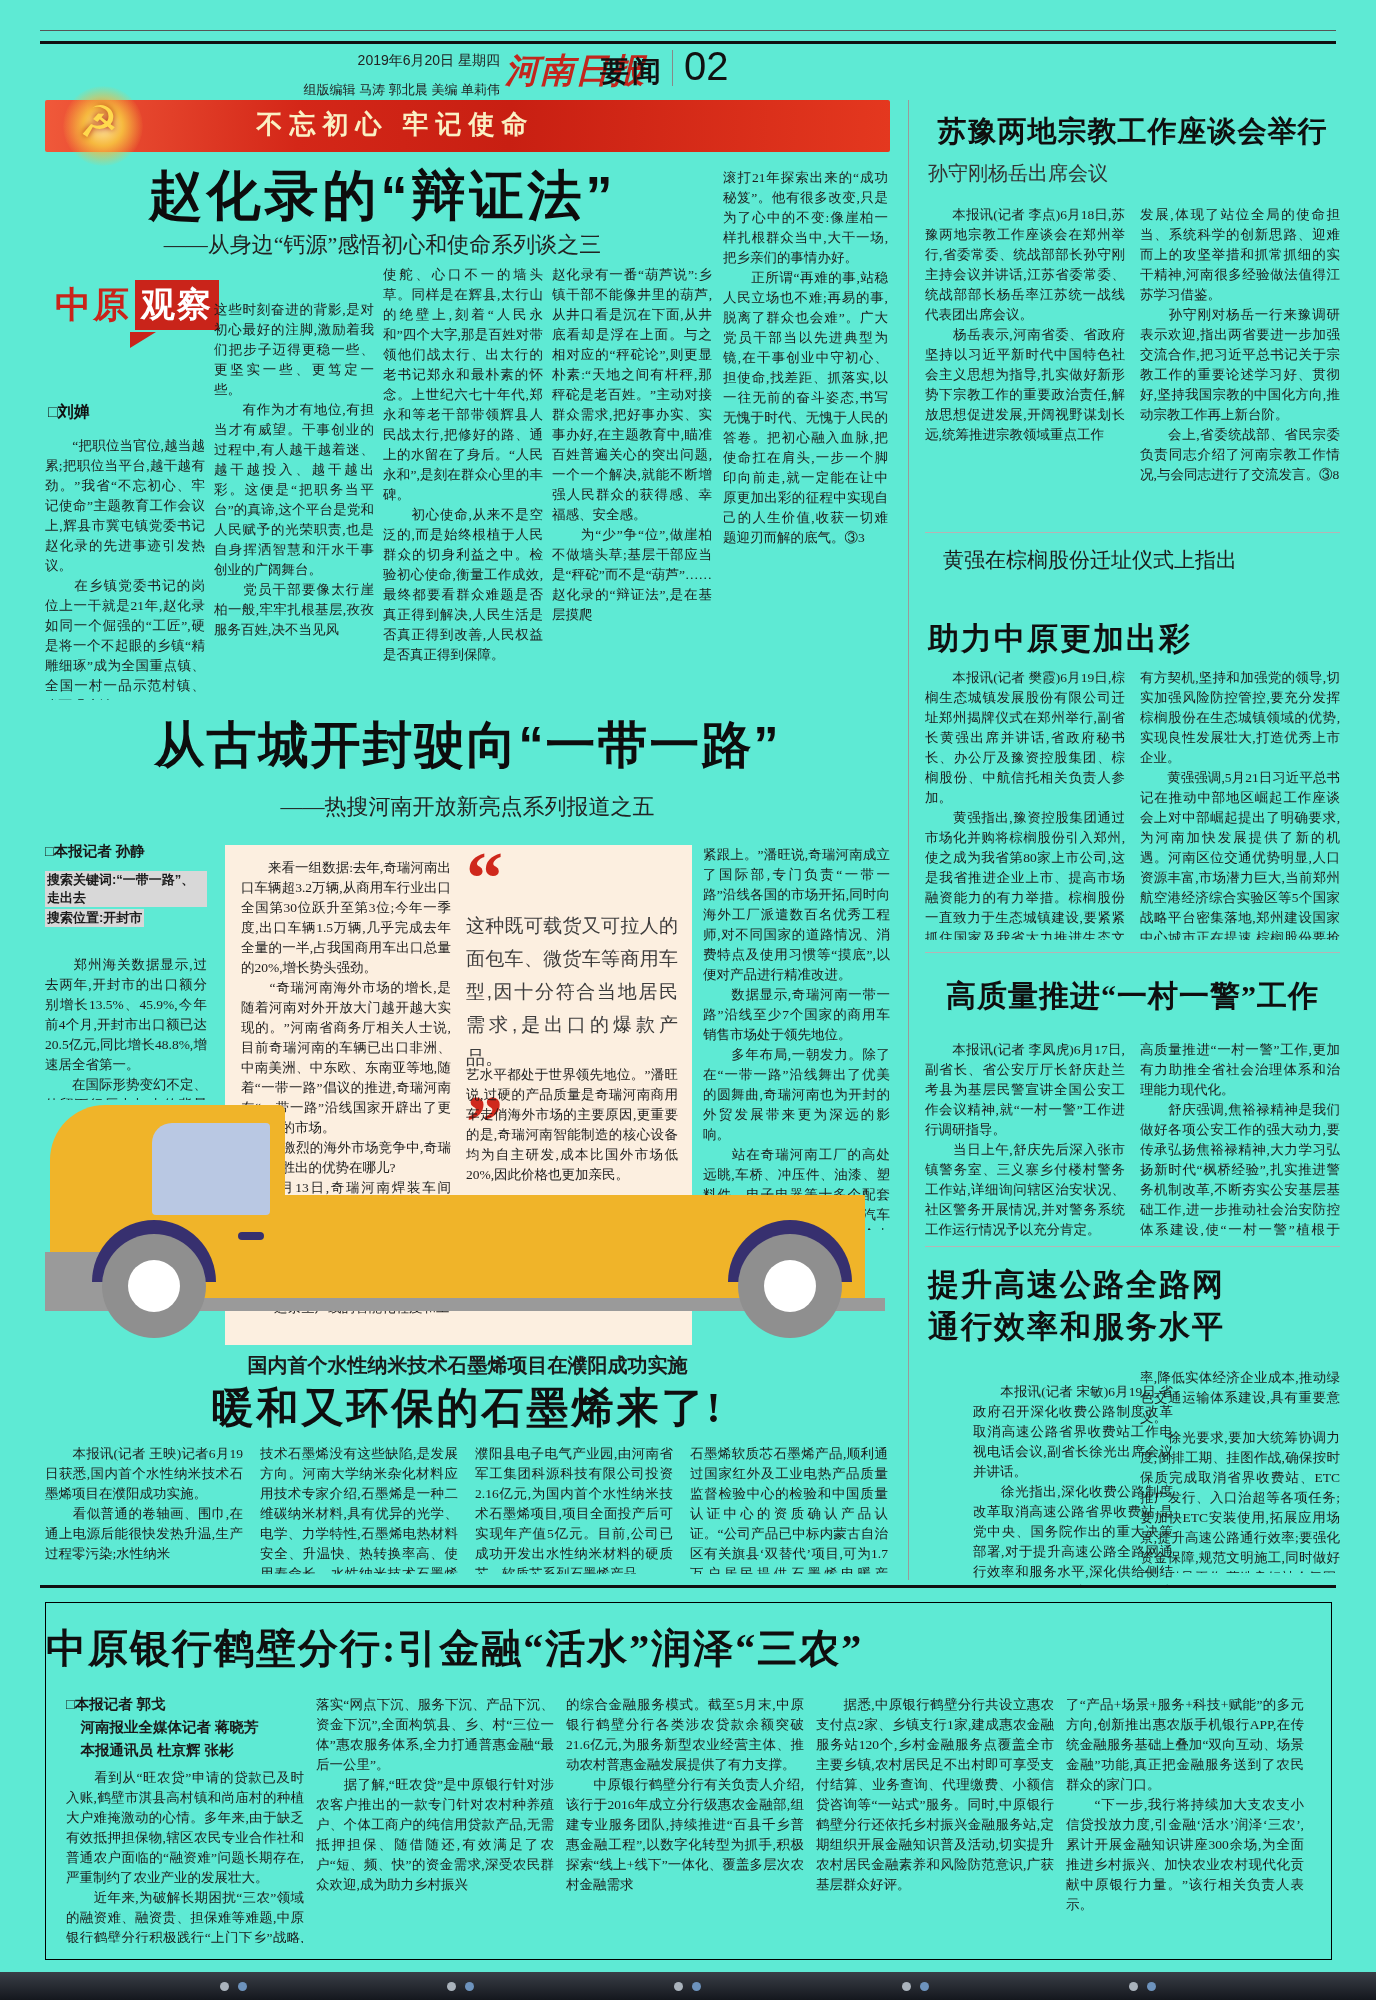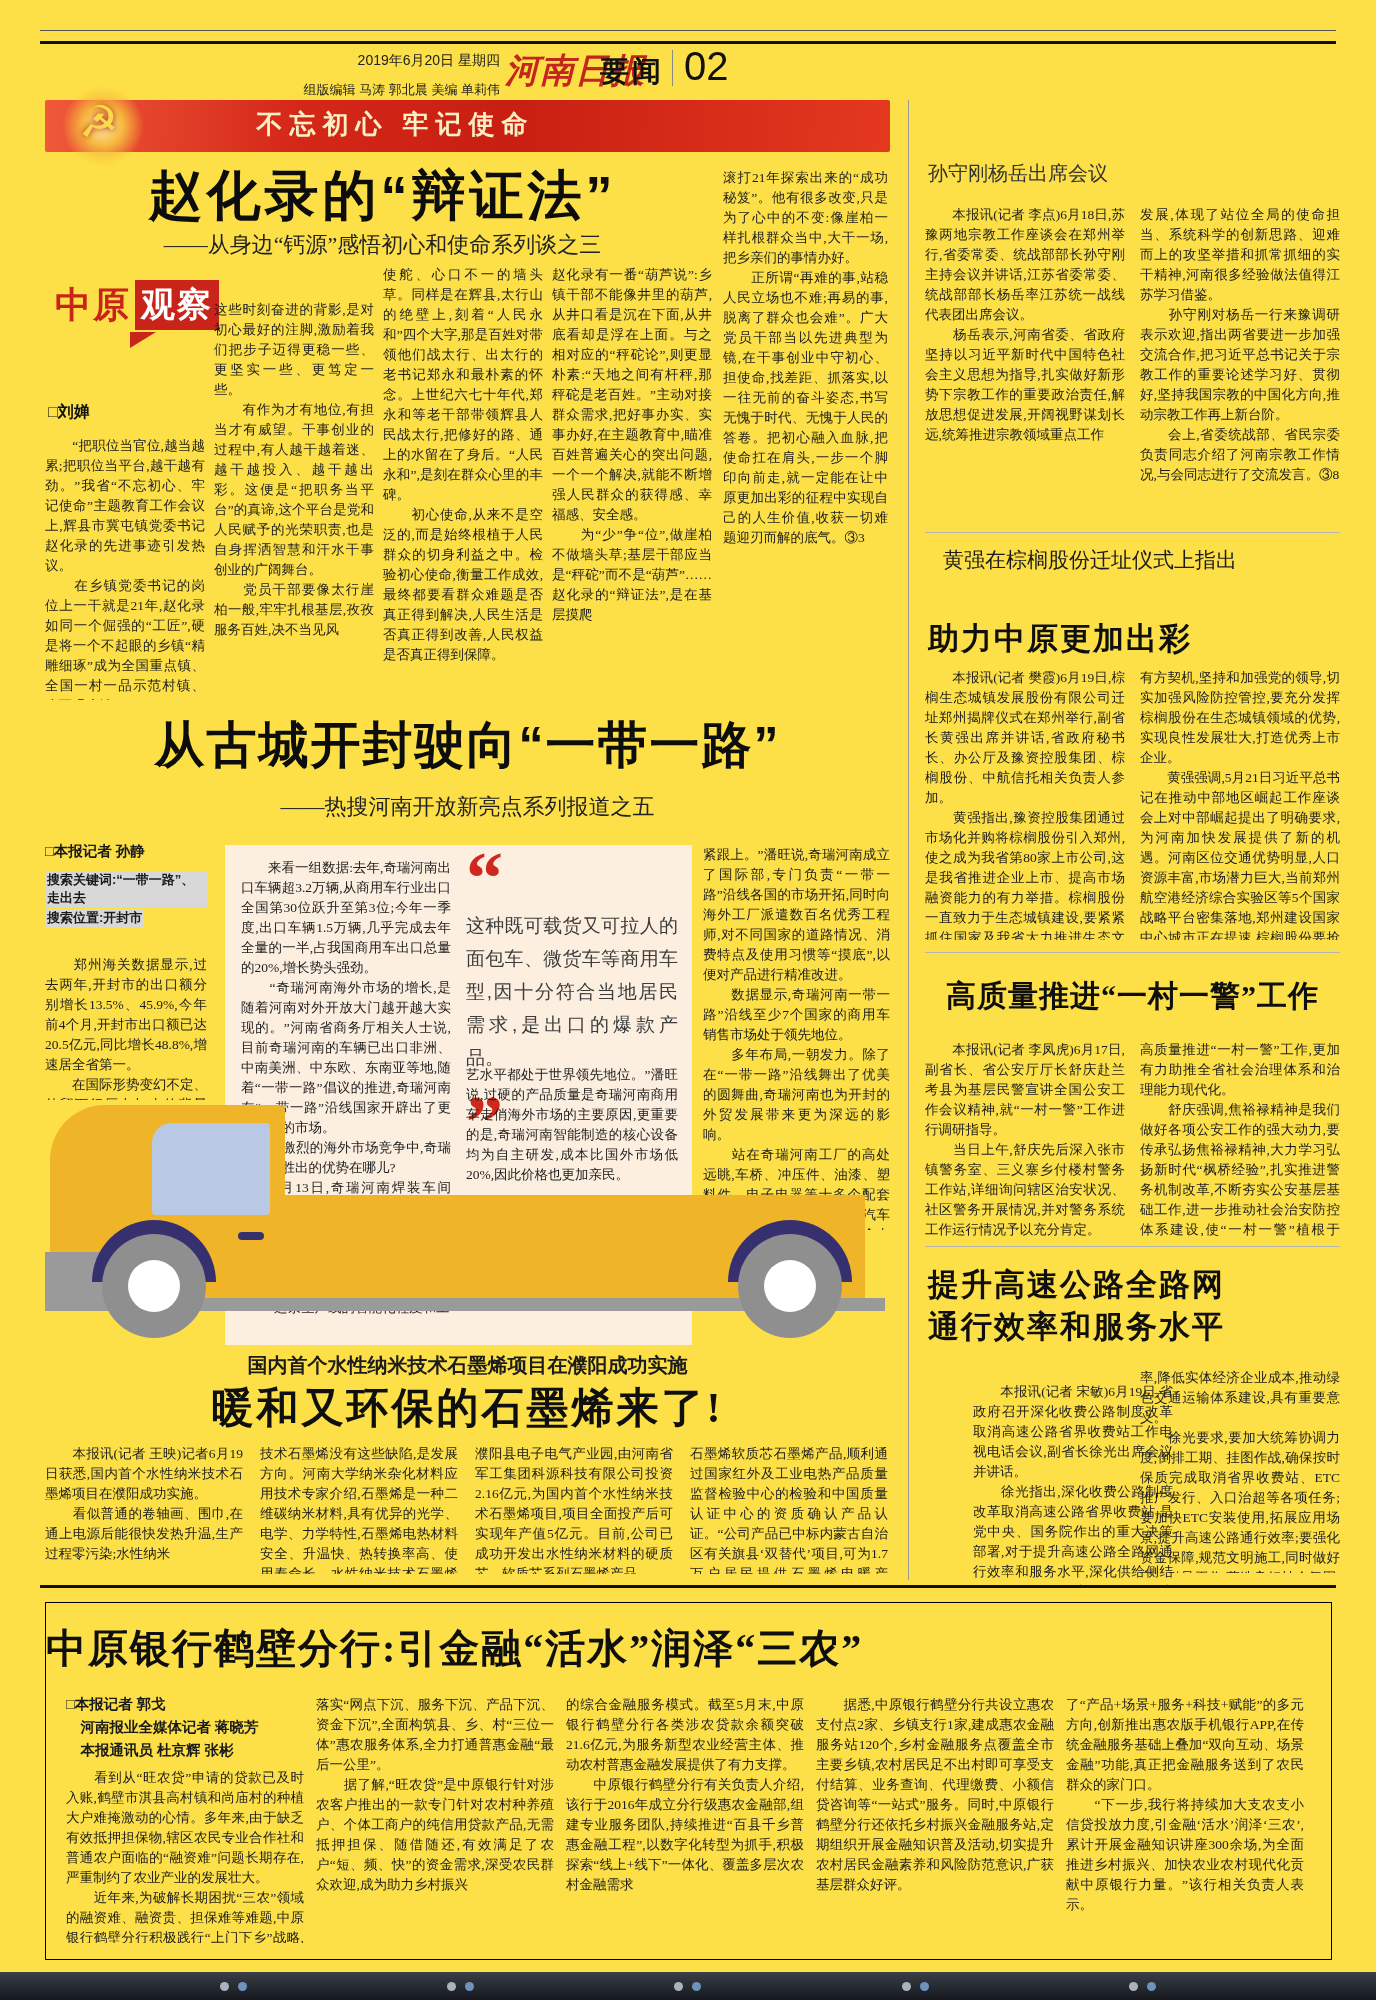--- a/index.html
+++ b/index.html
@@ -1,16 +1,16 @@
 <!DOCTYPE html>
 <html><head>
 <meta charset="utf-8">
 <style>
   html,body{margin:0;padding:0;background:#e9e9e9;}
-  #page{position:relative;width:1376px;height:2000px;background:#fde047;margin:0 auto;
+  #page{position:relative;width:1376px;height:2000px;background:#5eead4;margin:0 auto;
         font-family:"Liberation Serif","DejaVu Serif",serif;color:#1a1a1a;overflow:hidden;}
   .abs{position:absolute;}
   .tcol{font-size:13.5px;line-height:20px;text-align:justify;white-space:pre-line;
         overflow:hidden;color:#1c1c1c;}
   .sans{font-family:"Liberation Sans","DejaVu Sans",sans-serif;}
   .rule-h{background:#b5b5b5;height:1px;}
   .hl-g{background:#d8d8d8;display:inline-block;padding:0 2px;margin-top:2px;}
   .headline-serif{font-weight:bold;color:#0f0f0f;}
   
   #banner{background:linear-gradient(93deg,#f0593a 0%,#d42718 30%,#c81f12 55%,#e4381f 100%);
@@ -144,20 +144,21 @@
   </div>
 
   <div class="abs" style="left:45px;top:1352px;width:845px;text-align:center;font-size:20px;font-weight:bold;color:#1b1b1b;">国内首个水性纳米技术石墨烯项目在濮阳成功实施</div>
   <div class="abs headline-serif" style="left:45px;top:1380px;width:845px;text-align:center;font-size:42px;letter-spacing:3px;">暖和又环保的石墨烯来了!</div>
   <div class="abs tcol" style="left:45px;top:1444px;width:198px;height:130px;">　　本报讯(记者 王映)记者6月19日获悉,国内首个水性纳米技术石墨烯项目在濮阳成功实施。
 　　看似普通的卷轴画、围巾,在通上电源后能很快发热升温,生产过程零污染;水性纳米</div>
   <div class="abs tcol" style="left:260px;top:1444px;width:198px;height:130px;">技术石墨烯没有这些缺陷,是发展方向。河南大学纳米杂化材料应用技术专家介绍,石墨烯是一种二维碳纳米材料,具有优异的光学、电学、力学特性,石墨烯电热材料安全、升温快、热转换率高、使用寿命长。水性纳米技术石墨烯项目落户于</div>
   <div class="abs tcol" style="left:475px;top:1444px;width:198px;height:130px;">濮阳县电子电气产业园,由河南省军工集团科源科技有限公司投资2.16亿元,为国内首个水性纳米技术石墨烯项目,项目全面投产后可实现年产值5亿元。目前,公司已成功开发出水性纳米材料的硬质芯、软质芯系列石墨烯产品。</div>
   <div class="abs tcol" style="left:690px;top:1444px;width:198px;height:130px;">石墨烯软质芯石墨烯产品,顺利通过国家红外及工业电热产品质量监督检验中心的检验和中国质量认证中心的资质确认产品认证。“公司产品已中标内蒙古自治区有关旗县‘双替代’项目,可为1.7万户居民提供石墨烯电暖产品。”该公司董事长冯书会说。③5</div>
 
+  <div class="abs headline-serif" style="left:925px;top:112px;width:415px;text-align:center;font-size:29px;letter-spacing:1px;">苏豫两地宗教工作座谈会举行</div>
   <div class="abs" style="left:928px;top:160px;font-size:20px;color:#333;">孙守刚杨岳出席会议</div>
   <div class="abs tcol" style="left:925px;top:205px;width:200px;height:315px;">　　本报讯(记者 李点)6月18日,苏豫两地宗教工作座谈会在郑州举行,省委常委、统战部部长孙守刚主持会议并讲话,江苏省委常委、统战部部长杨岳率江苏统一战线代表团出席会议。
 　　杨岳表示,河南省委、省政府坚持以习近平新时代中国特色社会主义思想为指导,扎实做好新形势下宗教工作的重要政治责任,解放思想促进发展,开阔视野谋划长远,统筹推进宗教领域重点工作</div>
   <div class="abs tcol" style="left:1140px;top:205px;width:200px;height:315px;">发展,体现了站位全局的使命担当、系统科学的创新思路、迎难而上的攻坚举措和抓常抓细的实干精神,河南很多经验做法值得江苏学习借鉴。
 　　孙守刚对杨岳一行来豫调研表示欢迎,指出两省要进一步加强交流合作,把习近平总书记关于宗教工作的重要论述学习好、贯彻好,坚持我国宗教的中国化方向,推动宗教工作再上新台阶。
 　　会上,省委统战部、省民宗委负责同志介绍了河南宗教工作情况,与会同志进行了交流发言。③8</div>
   <div class="abs rule-h" style="left:925px;top:532px;width:415px;"></div>
 
   <div class="abs" style="left:928px;top:546px;font-size:21px;color:#1b1b1b;margin-left:15px;">黄强在棕榈股份迁址仪式上指出</div>
   <div class="abs headline-serif" style="left:928px;top:618px;font-size:31px;letter-spacing:2px;">助力中原更加出彩</div>

